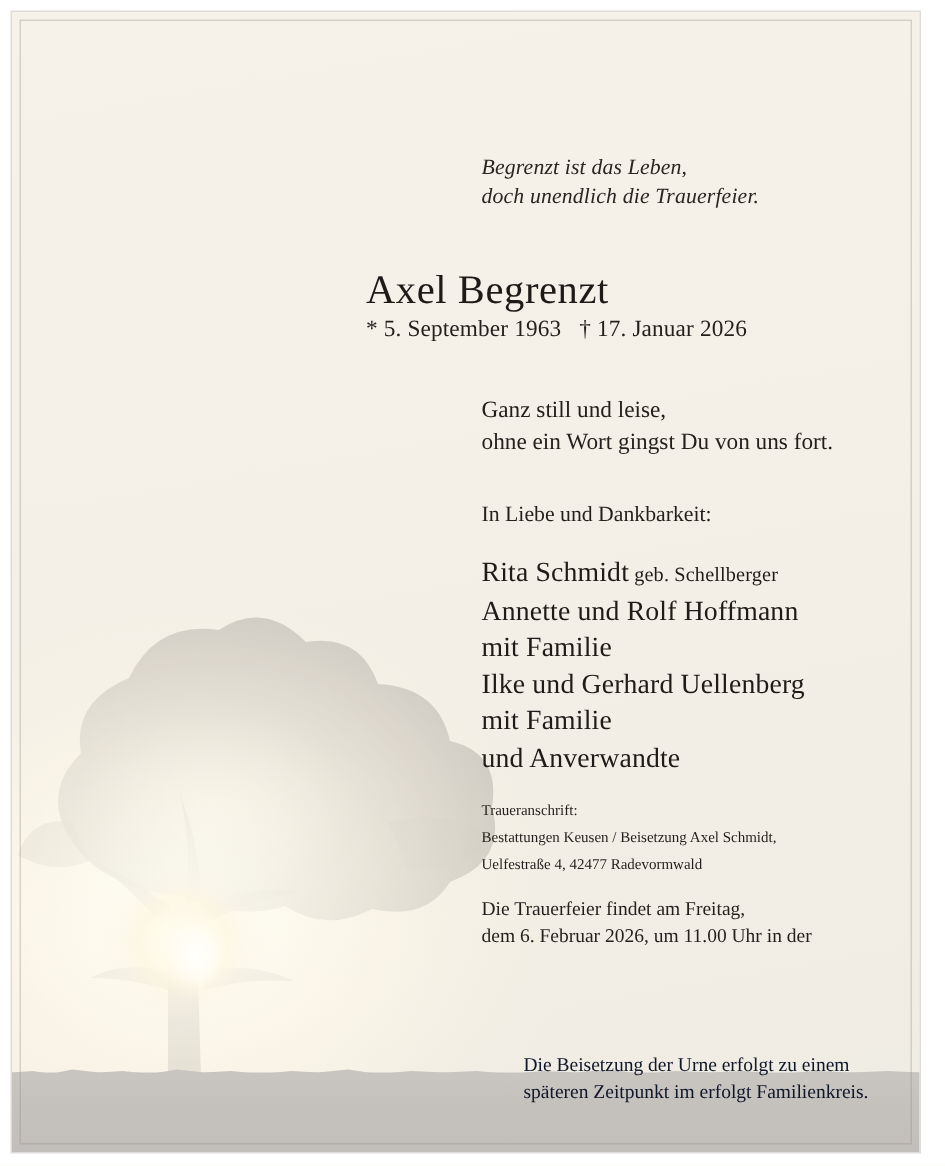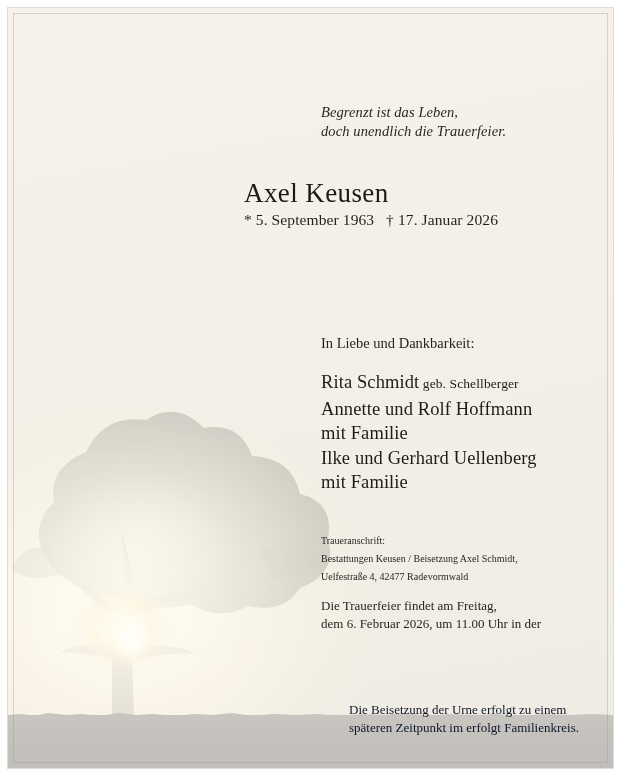--- a/index.html
+++ b/index.html
@@ -299,33 +299,38 @@
     <div id="card-inner-rule"></div>
 
     <div id="text-layer">
 
       <div class="tblock" id="verse-top">
         <span class="ln">Begrenzt ist das Leben,</span>
         <span class="ln">doch unendlich die Trauerfeier.</span>
       </div>
 
       <div class="tblock" id="name-block">
-        <div id="deceased-name">Axel Keusen</div>
+        <div id="deceased-name">Axel Begrenzt</div>
         <div id="life-dates">* 5. September 1963   † 17. Januar 2026</div>
       </div>
 
+      <div class="tblock" id="verse-main">
+        <span class="ln">Ganz still und leise,</span>
+        <span class="ln">ohne ein Wort gingst Du von uns fort.</span>
+      </div>
 
       <div class="tblock" id="gratitude-label">In Liebe und Dankbarkeit:</div>
 
       <div class="tblock" id="family-list">
         <span class="ln"><span>Rita Schmidt</span><span class="maiden"> geb. Schellberger</span></span>
         <span class="ln">Annette und Rolf Hoffmann</span>
         <span class="ln">mit Familie</span>
         <span class="ln">Ilke und Gerhard Uellenberg</span>
         <span class="ln">mit Familie</span>
+        <span class="ln">und Anverwandte</span>
       </div>
 
       <div class="tblock" id="mourning-address">
         <span class="ln">Traueranschrift:</span>
         <span class="ln">Bestattungen Keusen / Beisetzung Axel Schmidt,</span>
         <span class="ln">Uelfestraße 4, 42477 Radevormwald</span>
       </div>
 
       <div class="tblock" id="service-info">
         <span class="ln">Die Trauerfeier findet am Freitag,</span>

